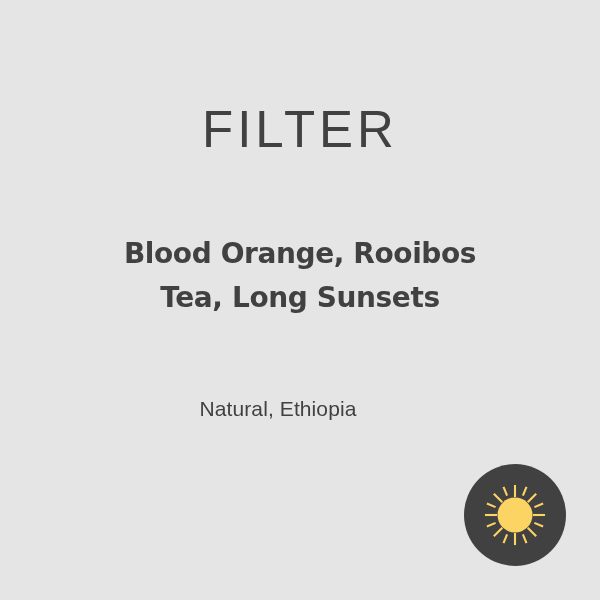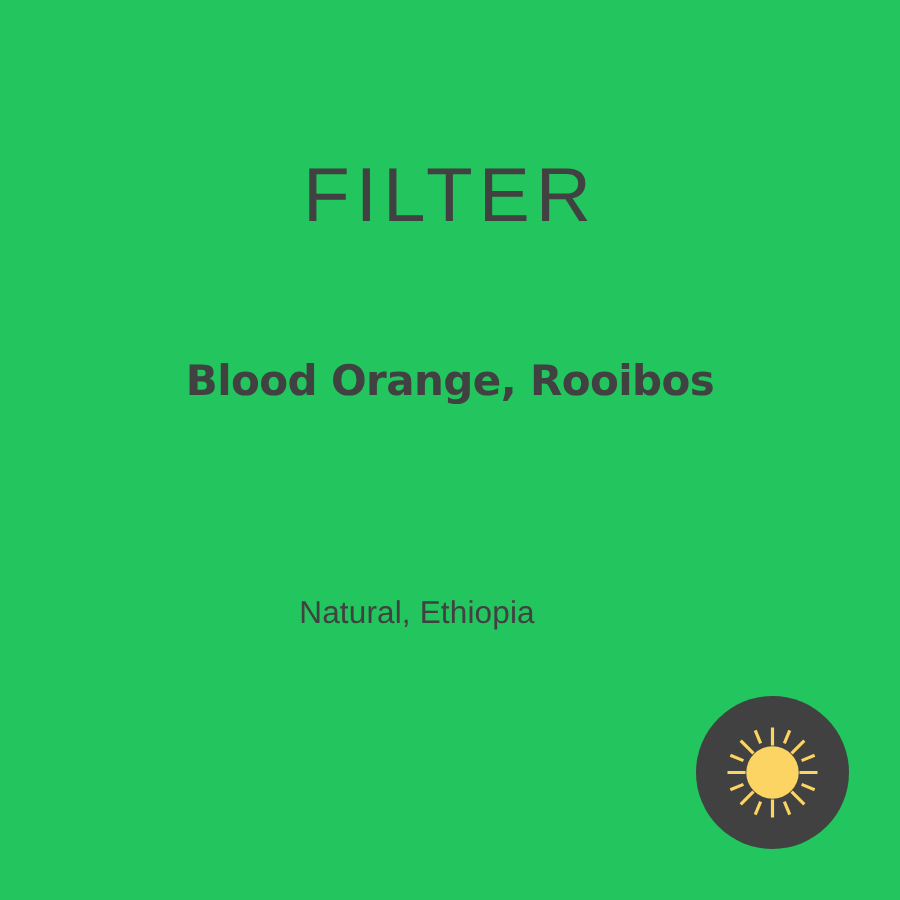--- a/index.html
+++ b/index.html
@@ -13,21 +13,21 @@
     height: 600px;
     overflow: hidden;
     font-family: "Liberation Sans", sans-serif;
     background: #fcd464;
   }
 
   #card {
     position: relative;
     width: 600px;
     height: 600px;
-    background: #22c55e;
+    background: #e5e5e5;
     box-sizing: border-box;
   }
 
   
   #category-title {
     position: absolute;
     top: 104px;
     left: 0;
     width: 600px;
     text-align: center;
@@ -94,20 +94,21 @@
 </style>
 </head>
 <body>
 
 <div id="card">
 
   <div id="category-title">FILTER</div>
 
   <div id="tasting-notes">
     <div>Blood Orange, Rooibos</div>
+    <div>Tea, Long Sunsets</div>
   </div>
 
   <div id="origin-subtitle">Natural, Ethiopia</div>
 
   <div id="roast-badge">
     <span>
       <svg width="84" height="84" viewBox="0 0 84 84" aria-hidden="true">
 
         <circle cx="42" cy="42" r="17.5" fill="#fcd464"></circle>
 

